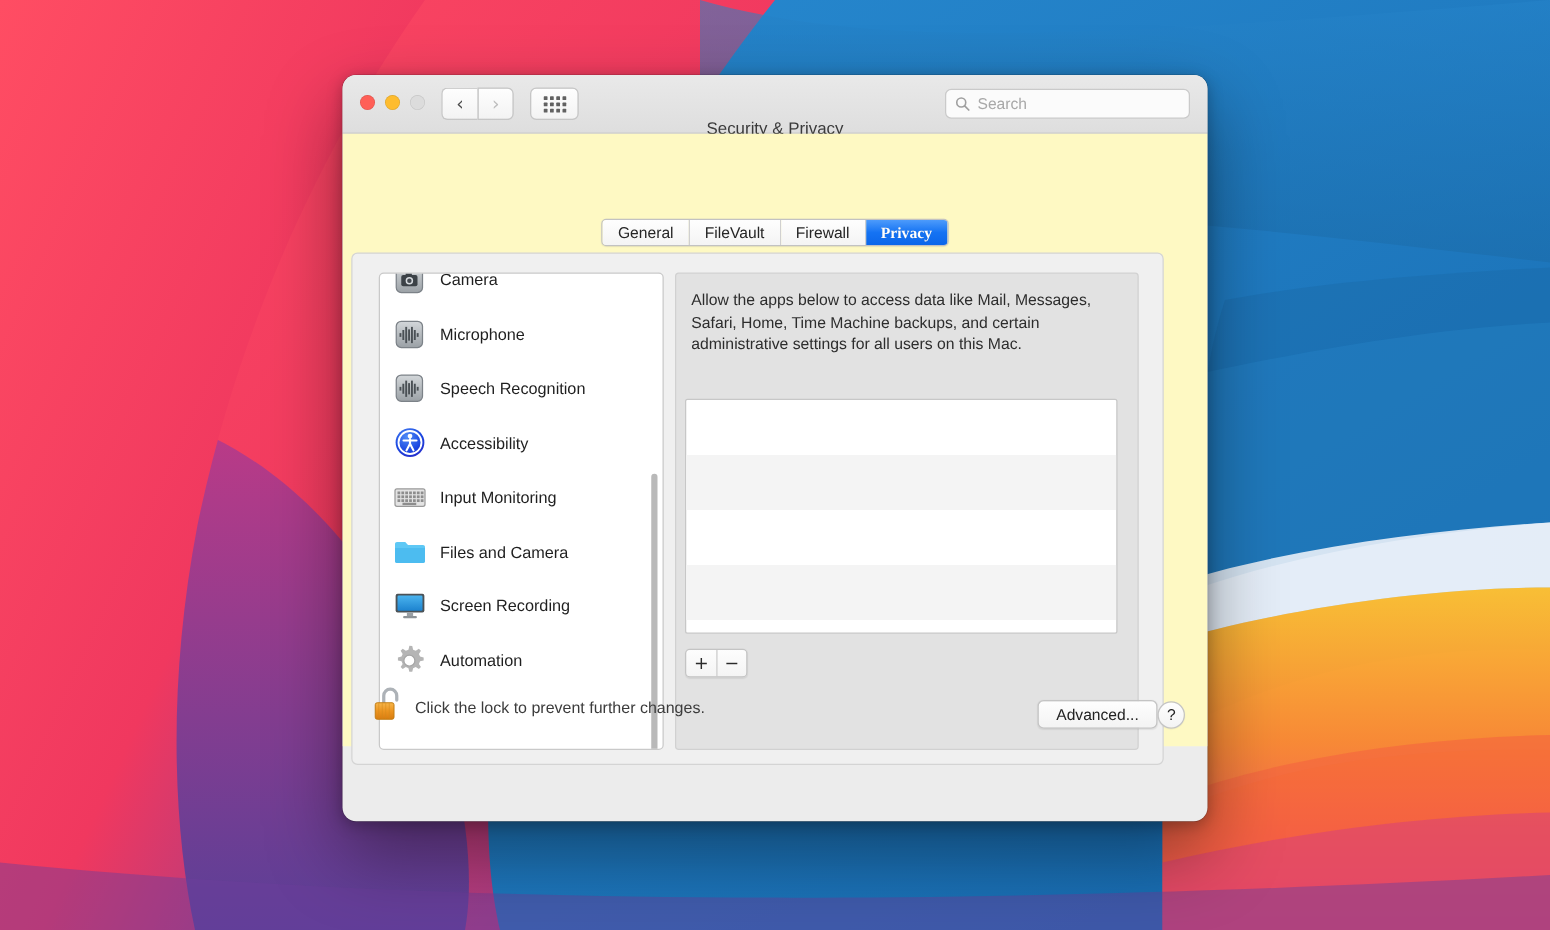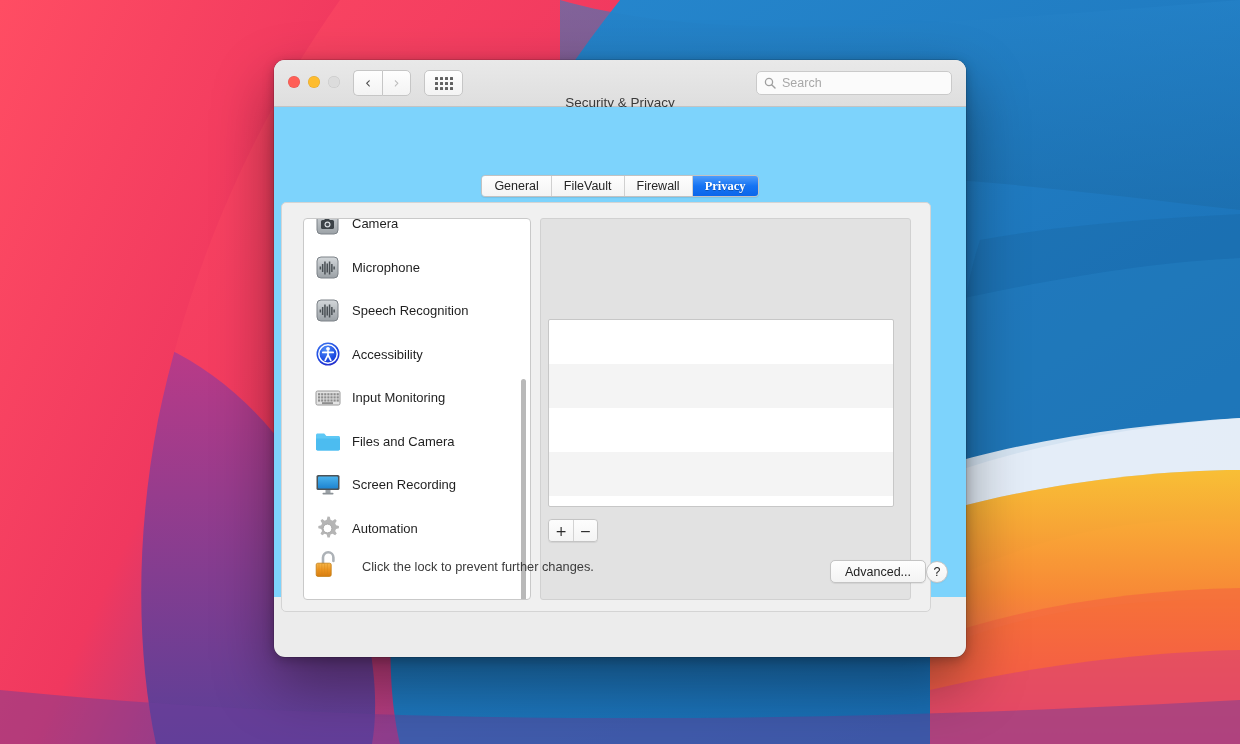--- a/index.html
+++ b/index.html
@@ -57,21 +57,21 @@
     display: flex; align-items: center; padding: 0 7px; gap: 6px;
   }
   #searchbox .sicon { flex: 0 0 auto; opacity: .55; }
   #searchbox input {
     border: none; outline: none; background: transparent; width: 100%;
     font-family: "Liberation Sans", sans-serif; font-size: 12.5px; color: #333;
   }
   #searchbox input::placeholder { color: #a8a8a8; }
 
   
-  #winbody { position: relative; height: 490px; background: #7dd3fc; }
+  #winbody { position: relative; height: 490px; background: #fef9c3; }
 
   #tabs {
     position: absolute; left: 0; right: 0; top: 68px; display: flex; justify-content: center;
   }
   .tabstrip {
     display: flex; height: 22px; border-radius: 4px; overflow: hidden;
     border: 1px solid #c2c2c2; box-shadow: 0 .5px 1px rgba(0,0,0,.08);
   }
   .tab {
     padding: 0 12px; display: flex; align-items: center; font-size: 12.5px; color: #262626;
@@ -132,21 +132,21 @@
   }
   #addremove button {
     width: 24px; height: 21px; background: linear-gradient(180deg,#fdfdfd,#f4f4f4);
     border: none; font-family: "DejaVu Sans", sans-serif; font-size: 14px; color: #2a2a2a;
     cursor: pointer; line-height: 1; padding: 0;
   }
   #addremove button.minus { border-left: 1px solid #d3d3d3; }
 
   
   #footer { position: absolute; left: 0; right: 0; bottom: 0; height: 62px; }
-  #lockrow { position: absolute; left: 40px; bottom: 14px; display: flex; align-items: center; gap: 24px; }
+  #lockrow { position: absolute; left: 24px; bottom: 14px; display: flex; align-items: center; gap: 10px; }
   #locktext { font-size: 12.8px; color: #3c3c3c; }
   #footer-right { position: absolute; right: 18px; bottom: 14px; display: flex; align-items: center; gap: 0; }
   #advanced {
     height: 23px; padding: 0 14px; border-radius: 5px; border: 1px solid #c4c4c4;
     background: linear-gradient(180deg,#fefefe,#f3f3f3); font-family: "Liberation Sans", sans-serif;
     font-size: 12.5px; color: #232323; cursor: pointer; box-shadow: 0 .5px 1px rgba(0,0,0,.07);
   }
   #helpbtn {
     width: 22px; height: 22px; border-radius: 50%; border: 1px solid #c4c4c4;
     background: linear-gradient(180deg,#fefefe,#f3f3f3); font-family: "Liberation Sans", sans-serif;
@@ -426,20 +426,21 @@
             </div>
 
           </div>
 
           <div id="sidebar-scrollbar">
             <div id="sidebar-thumb"></div>
           </div>
         </div>
 
         <div id="rightpane">
+          <div id="desc">Allow the apps below to access data like Mail, Messages, Safari, Home, Time Machine backups, and certain administrative settings for all users on this Mac.</div>
 
           <div id="applist">
             <div class="stripe"></div>
             <div class="stripe alt"></div>
             <div class="stripe"></div>
             <div class="stripe alt"></div>
             <div class="stripe"></div>
           </div>
 
           <div id="addremove">

